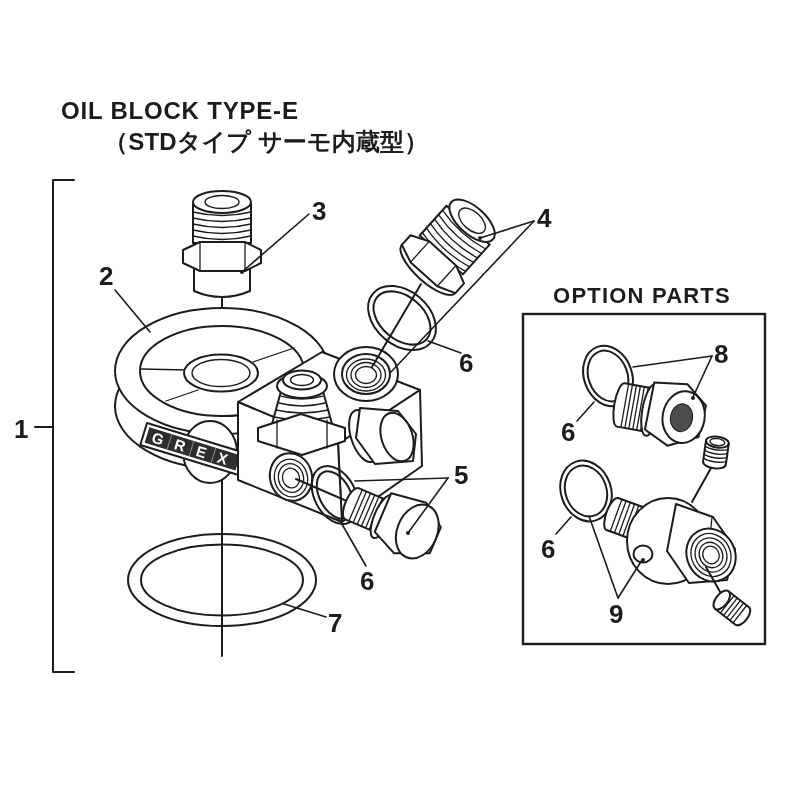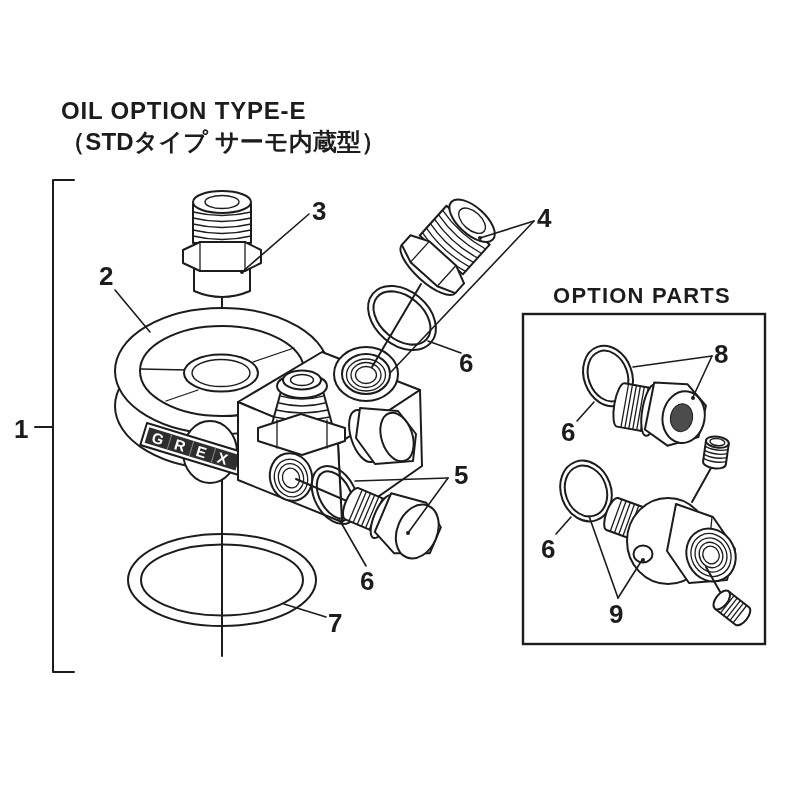--- a/index.html
+++ b/index.html
@@ -1,39 +1,39 @@
 <!DOCTYPE html>
 <html><head>
 <meta charset="utf-8">
 <style>
   html,body{margin:0;padding:0;background:#ffffff;}
   #page{position:relative;width:800px;height:800px;background:#fff;overflow:hidden;
         font-family:"Liberation Sans", sans-serif;color:#1c1c1c;}
   #title-block{position:absolute;left:61px;top:95px;line-height:31px;
                font-size:24px;font-weight:700;letter-spacing:0.8px;white-space:nowrap;}
-  #title-block .jp{letter-spacing:0.2px;}
+  #title-block .jp{letter-spacing:0.2px;margin-left:43px;}
   #diagram{position:absolute;left:0;top:0;}
   
   .ln   {fill:none;stroke:#1c1c1c;stroke-width:2;stroke-linecap:round;stroke-linejoin:round;}
   .ln1  {fill:none;stroke:#1c1c1c;stroke-width:1.3;stroke-linecap:round;stroke-linejoin:round;}
   .ld   {fill:none;stroke:#1c1c1c;stroke-width:1.6;stroke-linecap:round;}
   .fw   {fill:#ffffff;stroke:#1c1c1c;stroke-width:2;stroke-linejoin:round;}
   .fw1  {fill:#ffffff;stroke:#1c1c1c;stroke-width:1.4;stroke-linejoin:round;}
   .callout{font:700 26px "Liberation Sans", sans-serif;fill:#1c1c1c;}
   .boxtitle{font:700 22px "Liberation Sans", sans-serif;fill:#1c1c1c;letter-spacing:1.2px;text-anchor:middle;}
   .badge-text{font:700 15px "Liberation Sans", sans-serif;fill:#ffffff;letter-spacing:12px;}
   .dot{fill:#1c1c1c;stroke:none;}
 </style>
 </head>
 <body>
 
 <div id="page">
 
   <div id="title-block">
-    <div>OIL OPTION TYPE-E</div>
+    <div>OIL BLOCK TYPE-E</div>
     <div class="jp">（STDタイプ サーモ内蔵型）</div>
   </div>
 
   <svg id="diagram" width="800" height="800" viewBox="0 0 800 800">
 
     <g>
       <path class="ln" stroke-width="2.6" d="M 74 180 L 53 180 L 53 672 L 74 672"></path>
       <line class="ln" stroke-width="2.2" x1="35" y1="427" x2="53" y2="427"></line>
       <text class="callout" x="14" y="438">1</text>
     </g>

